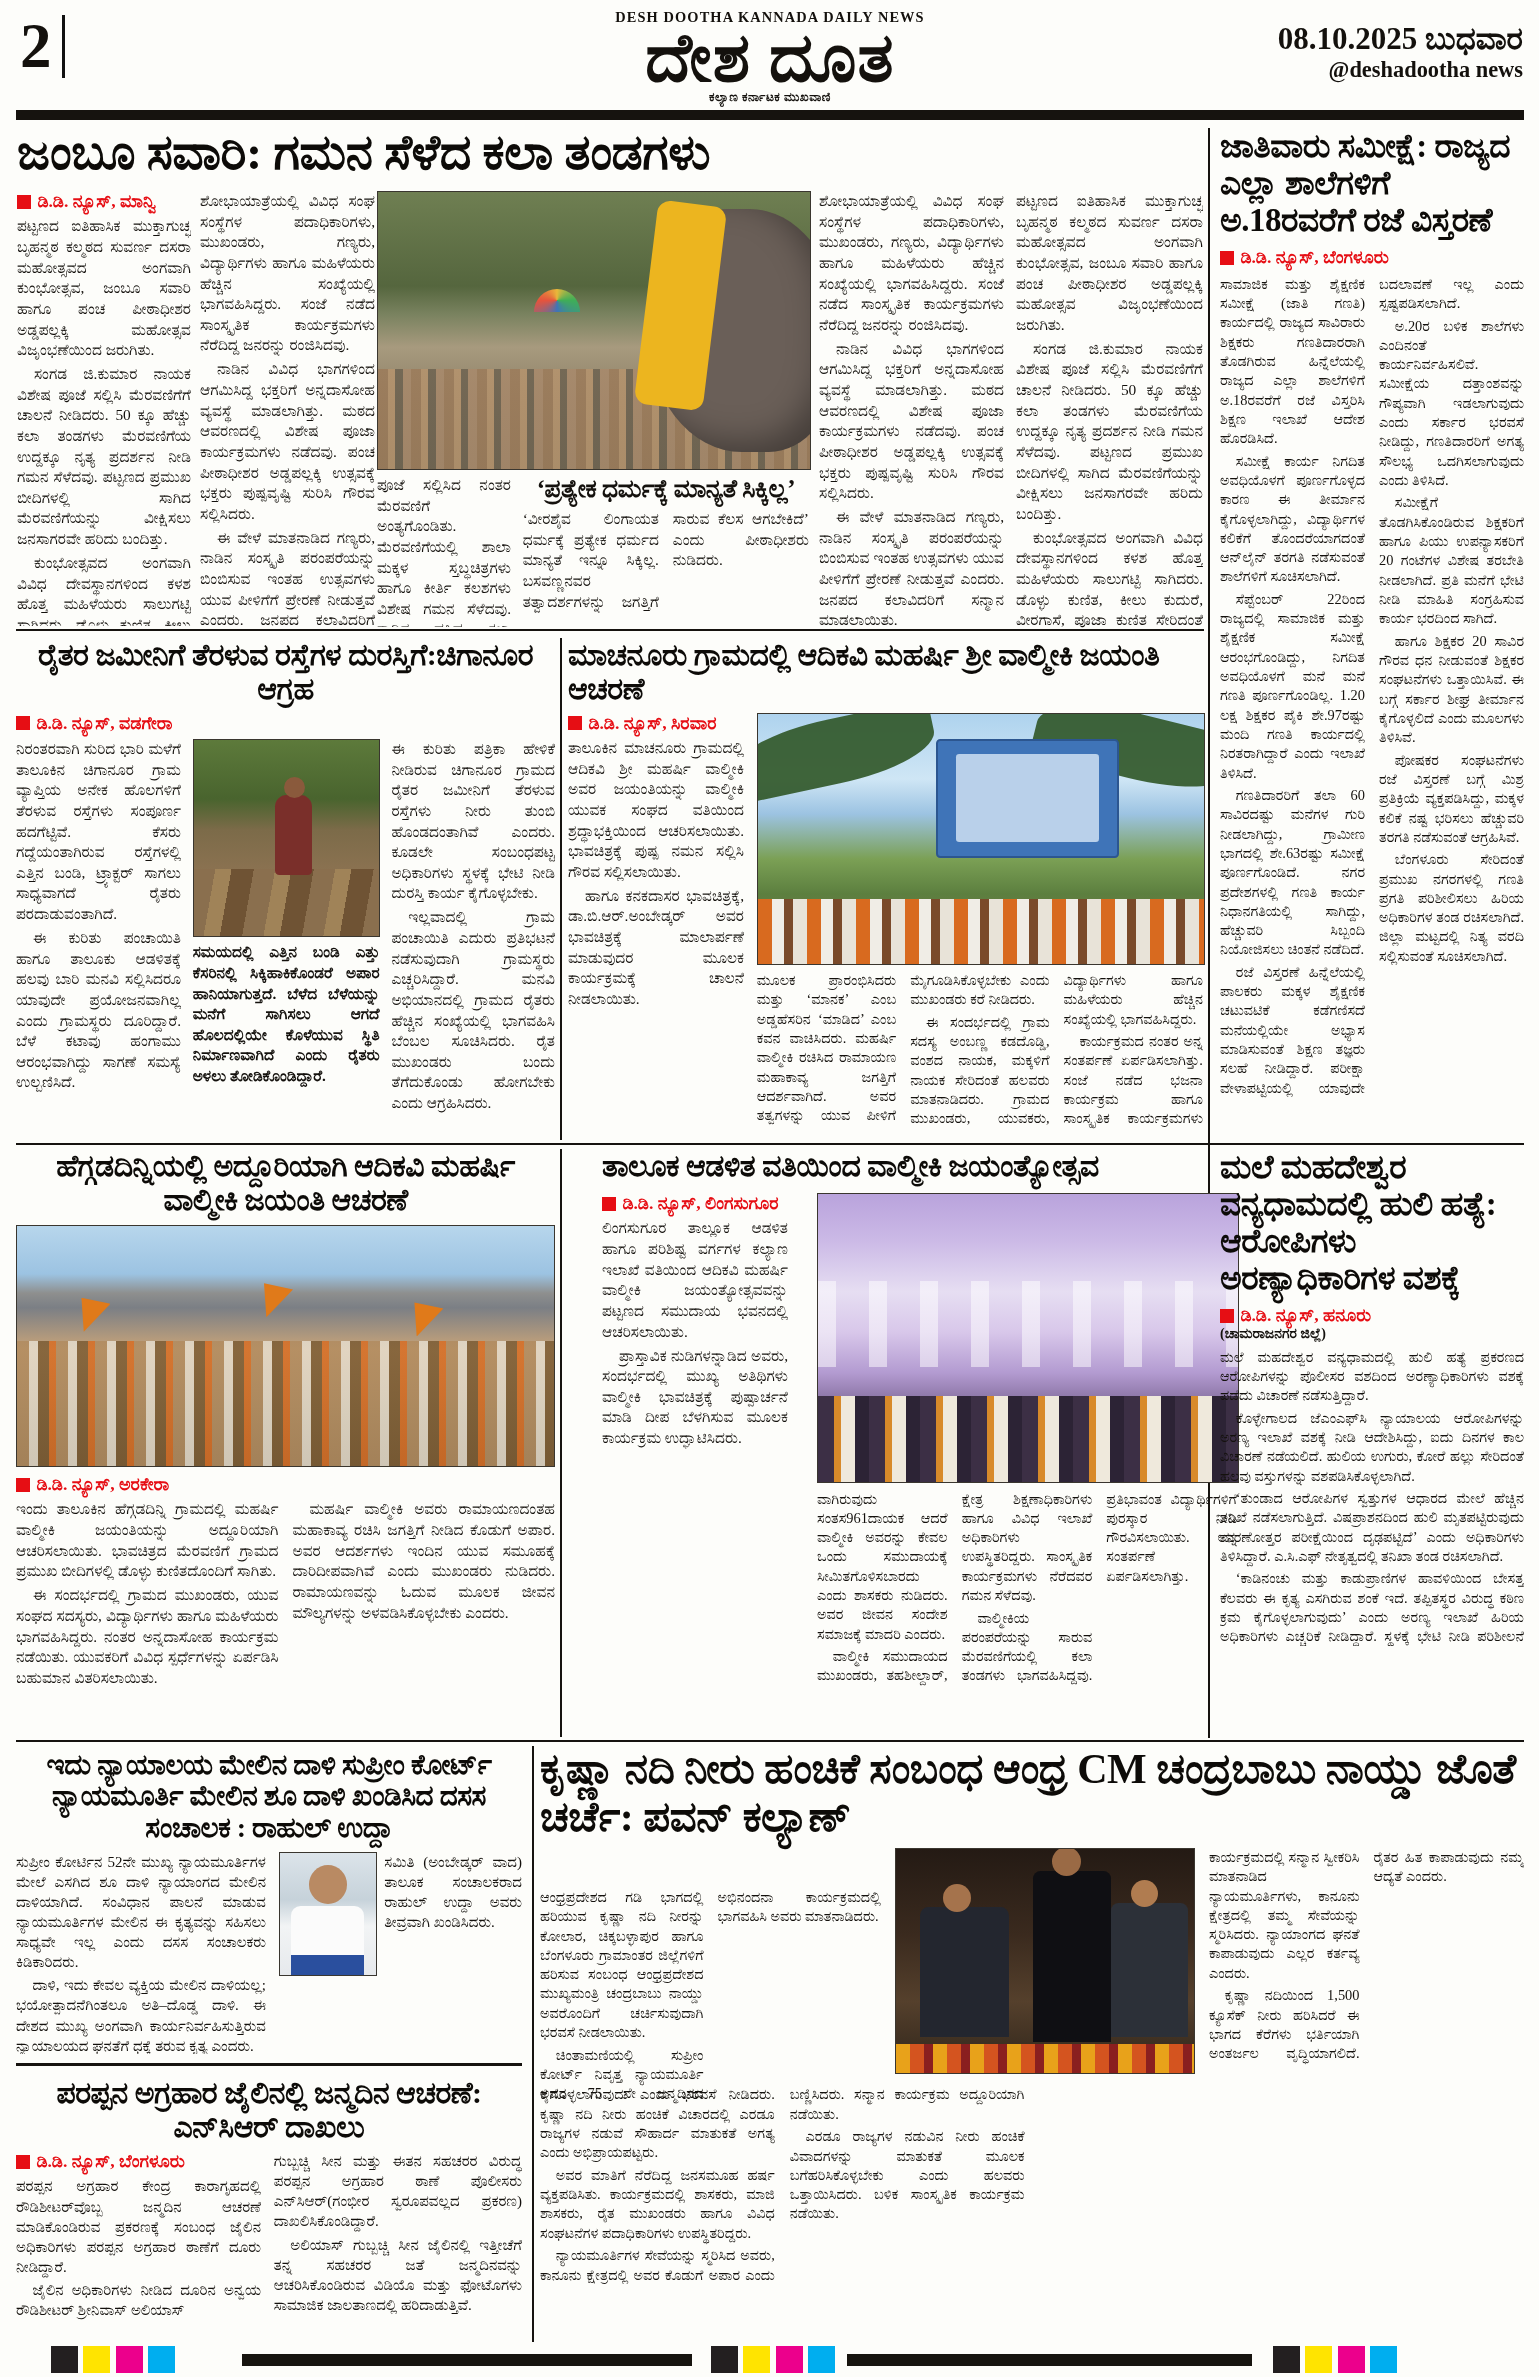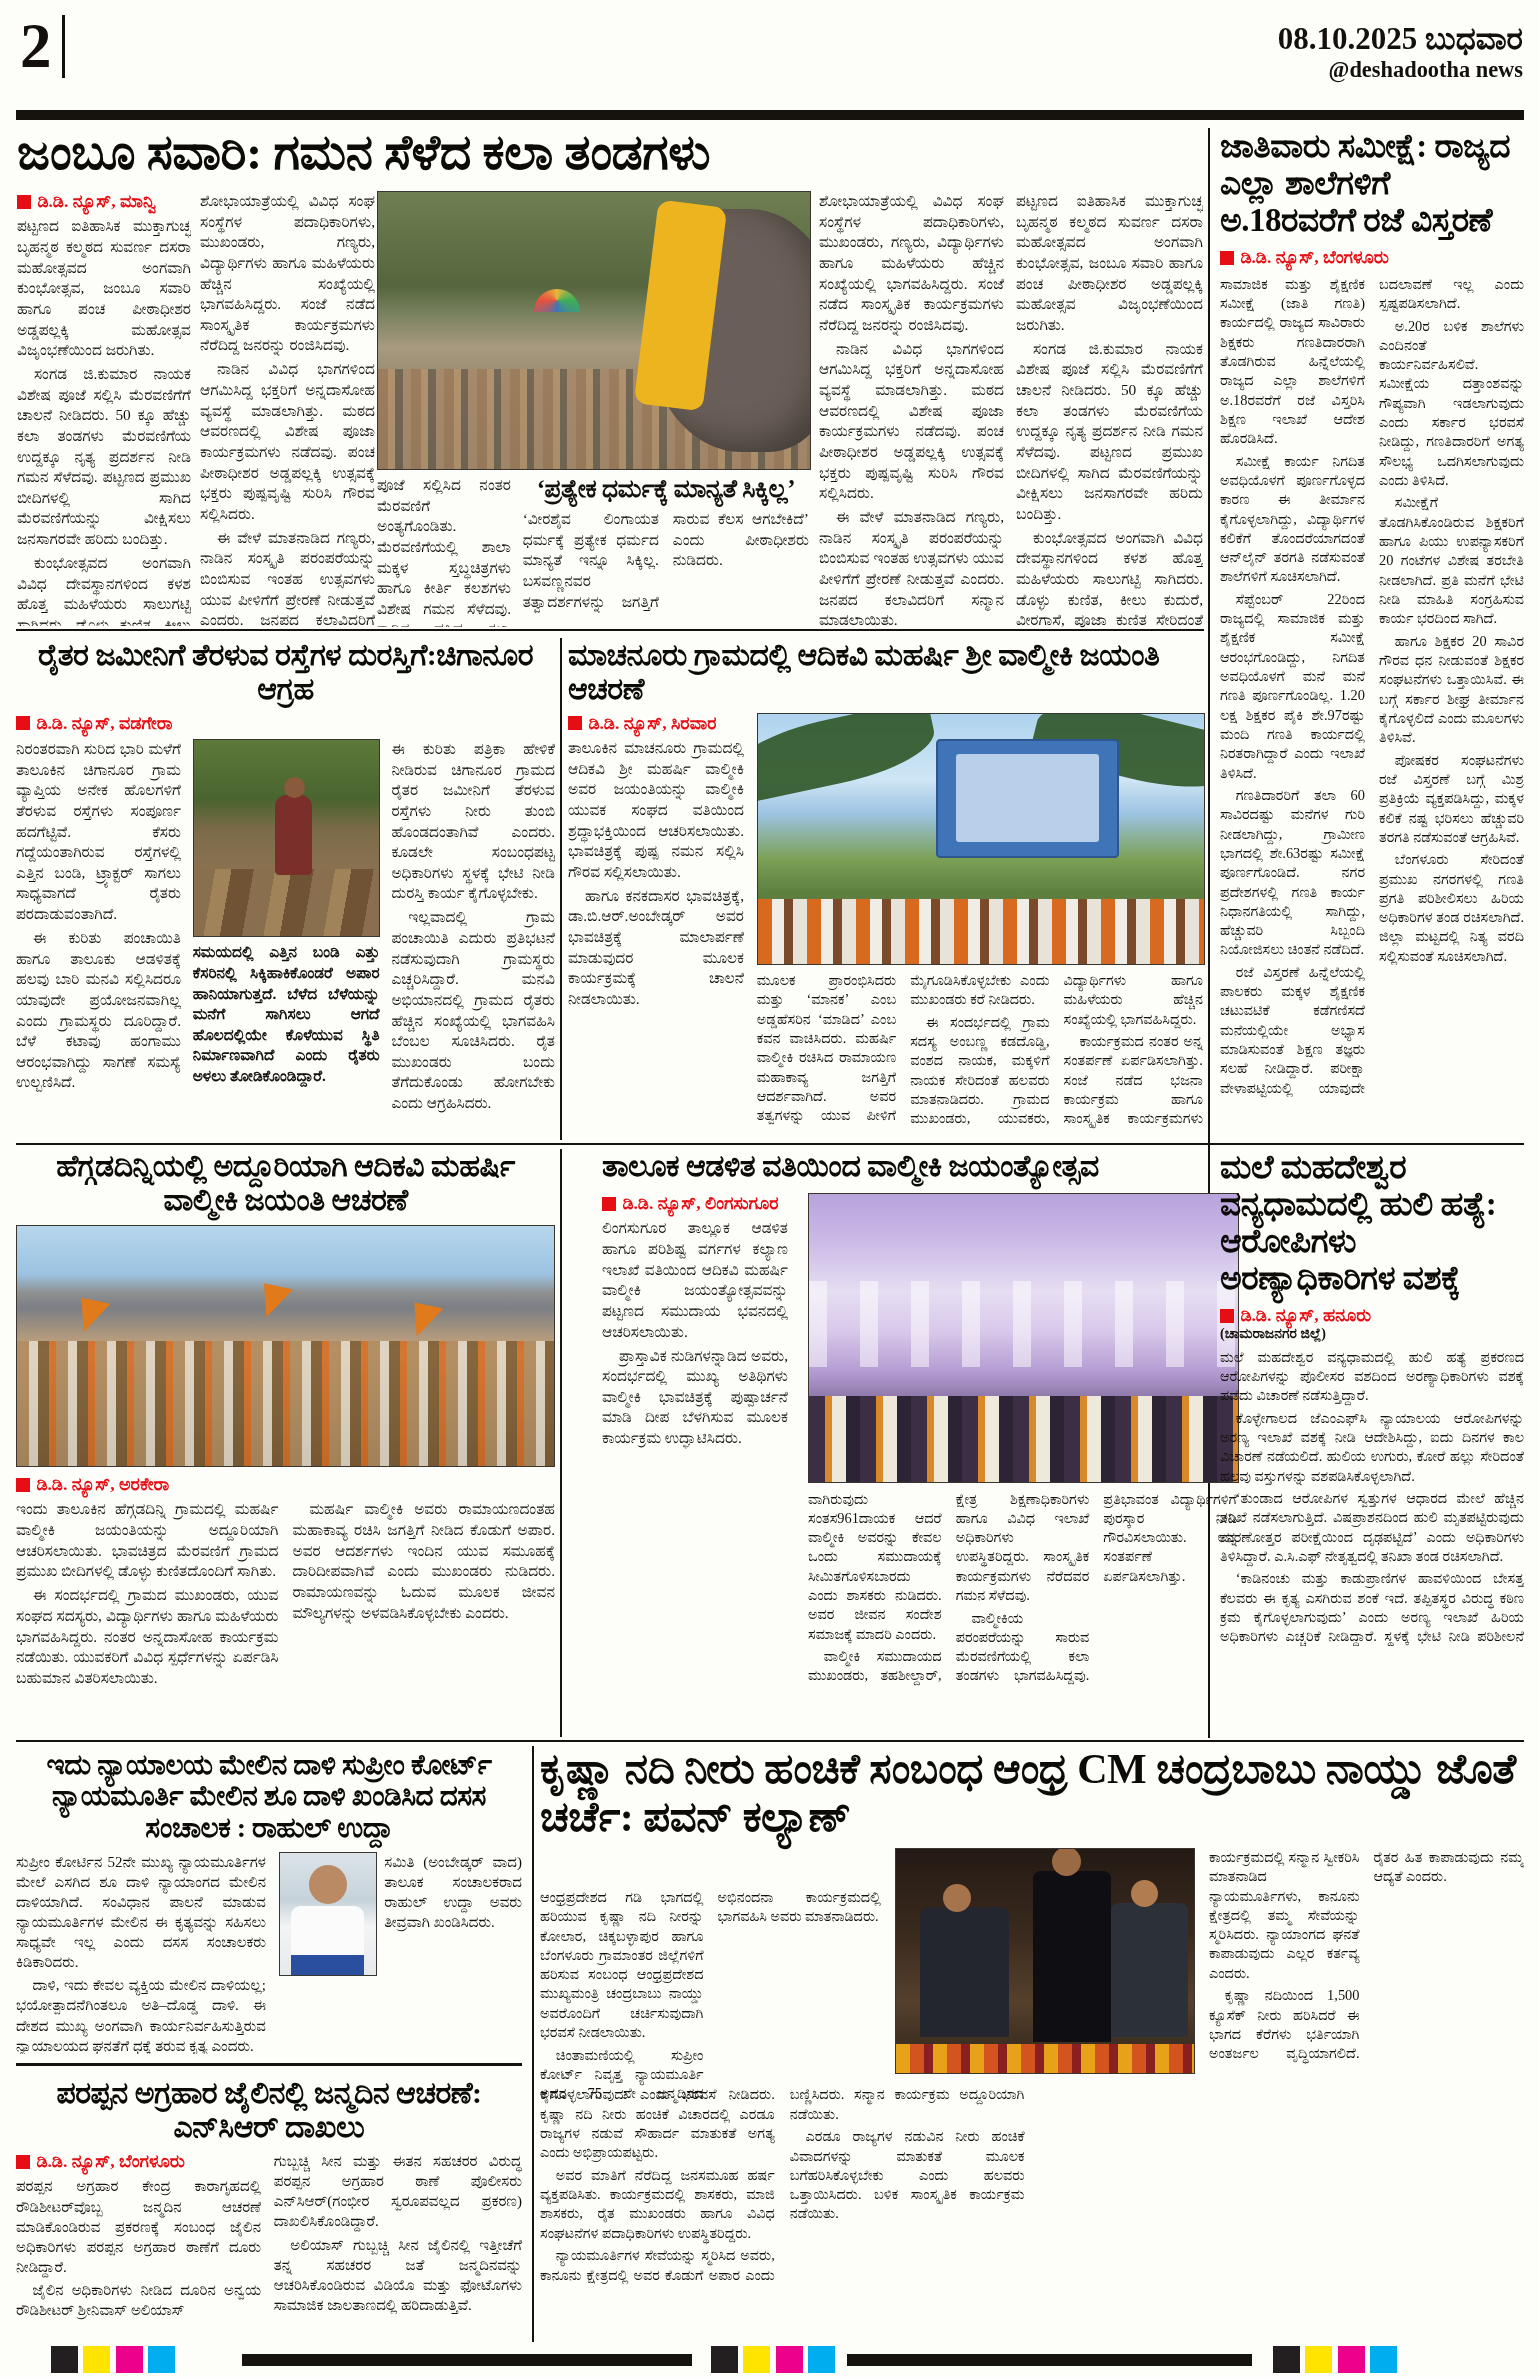--- a/index.html
+++ b/index.html
@@ -91,20 +91,25 @@
 </head>
 <body>
 
 <div class="page">
 
   <div class="abs" style="left:20px;top:15px;display:flex;gap:10.6px;align-items:flex-start;">
     <div class="pageno">2</div>
     <div class="pageno-bar" style="height:63px;"></div>
   </div>
 
+  <div class="abs" style="left:477px;top:8.5px;width:586px;">
+    <div class="edition">DESH DOOTHA KANNADA DAILY NEWS</div>
+    <div class="masthead">ದೇಶ ದೂತ</div>
+    <div class="tagline">ಕಲ್ಯಾಣ ಕರ್ನಾಟಕ ಮುಖವಾಣಿ</div>
+  </div>
 
   <div class="abs" style="right:17px;top:21px;width:373px;">
     <div class="date">08.10.2025 ಬುಧವಾರ</div>
     <div class="handle">@deshadootha news</div>
   </div>
 
   <div class="abs rule-heavy" style="left:16px;top:110px;width:1508px;height:9.6px;"></div>
 
   <div class="abs hl hl-xl" style="left:17px;top:127px;width:1186px;">ಜಂಬೂ ಸವಾರಿ: ಗಮನ ಸೆಳೆದ ಕಲಾ ತಂಡಗಳು</div>
 
@@ -256,21 +261,21 @@
         <p>ಇಂದು ತಾಲೂಕಿನ ಹೆಗ್ಗಡದಿನ್ನಿ ಗ್ರಾಮದಲ್ಲಿ ಮಹರ್ಷಿ ವಾಲ್ಮೀಕಿ ಜಯಂತಿಯನ್ನು ಅದ್ದೂರಿಯಾಗಿ ಆಚರಿಸಲಾಯಿತು. ಭಾವಚಿತ್ರದ ಮೆರವಣಿಗೆ ಗ್ರಾಮದ ಪ್ರಮುಖ ಬೀದಿಗಳಲ್ಲಿ ಡೊಳ್ಳು ಕುಣಿತದೊಂದಿಗೆ ಸಾಗಿತು.</p>
         <p>ಈ ಸಂದರ್ಭದಲ್ಲಿ ಗ್ರಾಮದ ಮುಖಂಡರು, ಯುವ ಸಂಘದ ಸದಸ್ಯರು, ವಿದ್ಯಾರ್ಥಿಗಳು ಹಾಗೂ ಮಹಿಳೆಯರು ಭಾಗವಹಿಸಿದ್ದರು. ನಂತರ ಅನ್ನದಾಸೋಹ ಕಾರ್ಯಕ್ರಮ ನಡೆಯಿತು. ಯುವಕರಿಗೆ ವಿವಿಧ ಸ್ಪರ್ಧೆಗಳನ್ನು ಏರ್ಪಡಿಸಿ ಬಹುಮಾನ ವಿತರಿಸಲಾಯಿತು.</p>
         <p>ಮಹರ್ಷಿ ವಾಲ್ಮೀಕಿ ಅವರು ರಾಮಾಯಣದಂತಹ ಮಹಾಕಾವ್ಯ ರಚಿಸಿ ಜಗತ್ತಿಗೆ ನೀಡಿದ ಕೊಡುಗೆ ಅಪಾರ. ಅವರ ಆದರ್ಶಗಳು ಇಂದಿನ ಯುವ ಸಮೂಹಕ್ಕೆ ದಾರಿದೀಪವಾಗಿವೆ ಎಂದು ಮುಖಂಡರು ನುಡಿದರು. ರಾಮಾಯಣವನ್ನು ಓದುವ ಮೂಲಕ ಜೀವನ ಮೌಲ್ಯಗಳನ್ನು ಅಳವಡಿಸಿಕೊಳ್ಳಬೇಕು ಎಂದರು.</p>
       </div>
   </div>
 
   <div class="abs rule" style="left:560px;top:1149px;width:1.6px;height:588px;"></div>
 
   <div class="abs" style="left:602px;top:1149px;width:635px;height:588px;">
     <div class="hl hl-md">ತಾಲೂಕ ಆಡಳಿತ ವತಿಯಿಂದ ವಾಲ್ಮೀಕಿ ಜಯಂತ್ಯೋತ್ಸವ</div>
-    <div style="display:flex;gap:20px;margin-top:10.6px;">
+    <div style="display:flex;gap:29px;margin-top:10.6px;">
       <div style="width:186px;flex:0 0 auto;">
         <div class="byline">
             <span class="bullet"></span>
             <span>ಡಿ.ಡಿ. ನ್ಯೂಸ್, ಲಿಂಗಸುಗೂರ</span>
           </div>
         <div class="body" style="height:479px;margin-top:4.3px;">
             <p>ಲಿಂಗಸುಗೂರ ತಾಲ್ಲೂಕ ಆಡಳಿತ ಹಾಗೂ ಪರಿಶಿಷ್ಟ ವರ್ಗಗಳ ಕಲ್ಯಾಣ ಇಲಾಖೆ ವತಿಯಿಂದ ಆದಿಕವಿ ಮಹರ್ಷಿ ವಾಲ್ಮೀಕಿ ಜಯಂತ್ಯೋತ್ಸವವನ್ನು ಪಟ್ಟಣದ ಸಮುದಾಯ ಭವನದಲ್ಲಿ ಆಚರಿಸಲಾಯಿತು.</p>
             <p>ಪ್ರಾಸ್ತಾವಿಕ ನುಡಿಗಳನ್ನಾಡಿದ ಅವರು, ಸಂದರ್ಭದಲ್ಲಿ ಮುಖ್ಯ ಅತಿಥಿಗಳು ವಾಲ್ಮೀಕಿ ಭಾವಚಿತ್ರಕ್ಕೆ ಪುಷ್ಪಾರ್ಚನೆ ಮಾಡಿ ದೀಪ ಬೆಳಗಿಸುವ ಮೂಲಕ ಕಾರ್ಯಕ್ರಮ ಉದ್ಘಾಟಿಸಿದರು.</p>
           </div>
       </div>

